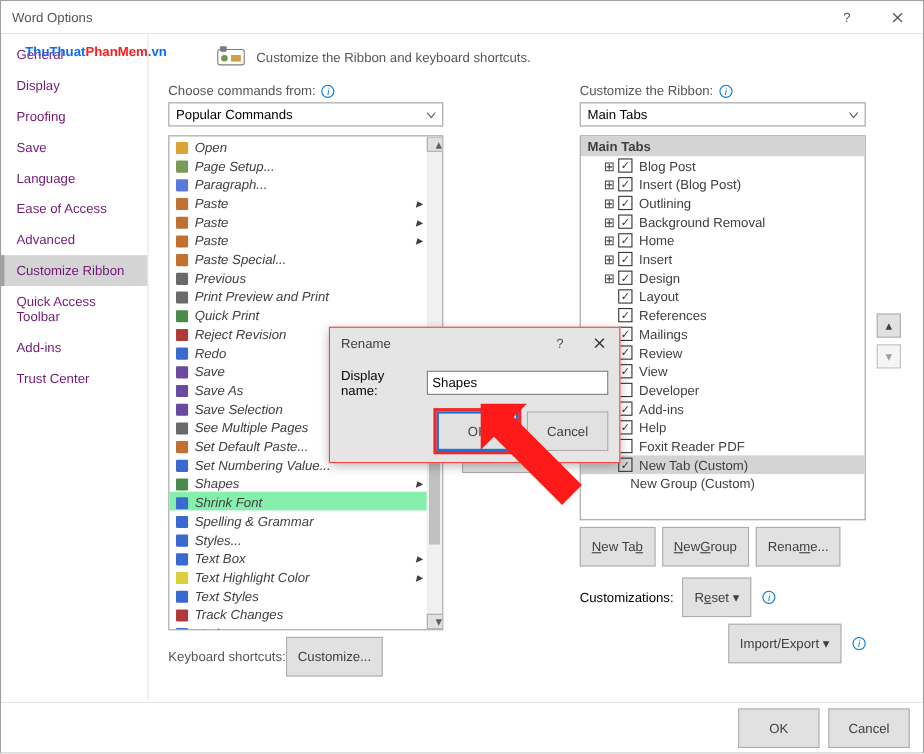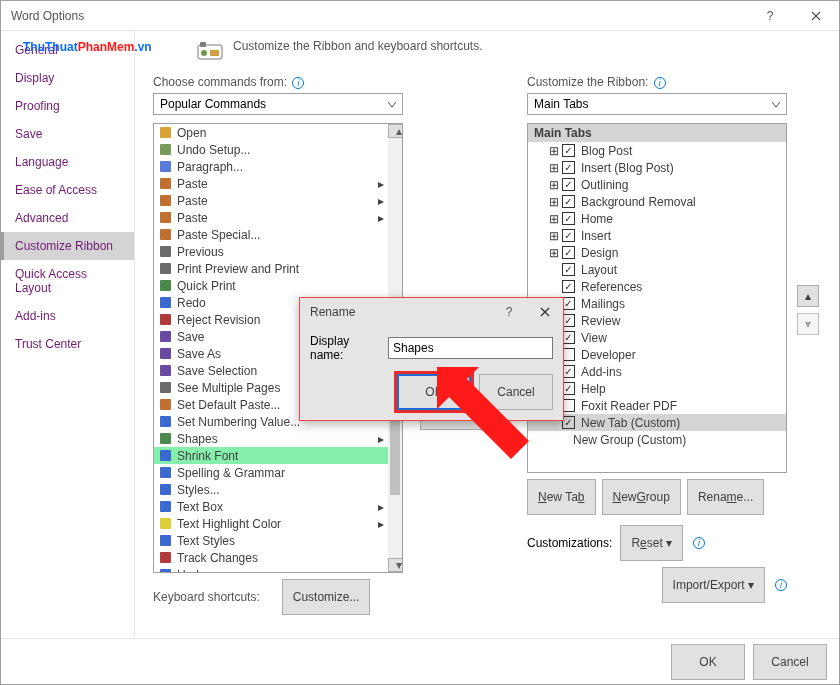--- a/index.html
+++ b/index.html
@@ -7,33 +7,33 @@
 .window { width:840px; height:685px; border:1px solid #9f9f9f; background:#fff; position:relative; }
 .titlebar { height:30px; display:flex; align-items:center; padding-left:10px; color:#555; background:#fff; border-bottom:1px solid #e5e5e5; }
 .titlebar .controls { margin-left:auto; display:flex; }
 .titlebar .controls div { width:46px; height:30px; display:flex; align-items:center; justify-content:center; color:#555; }
 .titlebar .controls div svg { width:10px; height:10px; }
 .body { display:flex; height:605px; }
 .sidebar { width:160px; border-right:1px solid #e5e5e5; padding-top:5px; }
 .sidebar-item { padding:7px 14px; color:#701a75; cursor:default; }
 .sidebar-item.selected { background:#d4d4d4; border-left:3px solid #9f9f9f; padding-left:11px; }
 .main { flex:1; padding:8px 20px 8px 18px; position:relative; }
-.header-row { display:flex; gap:10px; margin-bottom:10px; color:#555;padding-left:44px; }
+.header-row { display:flex; align-items:center; gap:10px; margin-bottom:10px; color:#555;padding-left:44px; }
 .header-row .header-icon { width:26px; height:26px; display:flex; align-items:center; justify-content:center; }
 .cols { display:flex; gap:12px; }
 .left-col { width:250px; display:flex; flex-direction:column; }
 .mid-col { width:100px; display:flex; flex-direction:column; align-items:center; justify-content:center; gap:8px; padding-top:90px; }
 .right-col { width:260px; display:flex; flex-direction:column; }
 .label-row { color:#555; margin-bottom:4px; }
 .info-icon { display:inline-flex; width:12px; height:12px; border:1px solid #0078d4; color:#0078d4; border-radius:50%; align-items:center; justify-content:center; font-size:9px; font-style:italic; margin-left:2px; vertical-align:middle; }
 .combo { border:1px solid #a0a0a0; height:22px; display:flex; align-items:center; padding:0 6px; background:#fff; margin-bottom:8px; }
 .combo .caret { margin-left:auto; }
 .listbox { border:1px solid #a0a0a0; height:450px; overflow:hidden; position:relative; background:#fff; }
 .list-inner { position:absolute; top:0; left:0; right:14px; }
-.list-item { display:flex; align-items:center; height:17px; padding-left:4px; gap:5px; color:#404040; white-space:nowrap; }
+.list-item { display:flex; align-items:flex-end; height:17px; padding-left:4px; gap:5px; color:#404040; white-space:nowrap;font-style:italic; }
 .list-item.selected { background:#86efac; }
 .list-item .icon { width:14px; height:14px; display:flex; align-items:center; justify-content:center; flex-shrink:0; }
 .list-item .sub-arrow { margin-left:auto; margin-right:4px; color:#404040; }
 .scrollbar-v { position:absolute; right:0; top:0; bottom:0; width:14px; background:#f0f0f0; display:flex; flex-direction:column; }
 .scrollbar-v .btn { height:14px; display:flex; align-items:center; justify-content:center; color:#606060; }
 .scrollbar-v .track { flex:1; position:relative; }
 .scrollbar-v .thumb { position:absolute; left:2px; right:2px; background:#c0c0c0; }
 .tree { border:1px solid #a0a0a0; height:350px; overflow:hidden; background:#fff; position:relative; }
 .tree-header { background:#d4d4d4; font-weight:bold; padding:2px 6px; color:#404040; }
 .tree-item { display:flex; align-items:center; height:17px; padding-left:6px; gap:3px; color:#404040; white-space:nowrap; }
@@ -45,21 +45,21 @@
 .btn { border:1px solid #adadad; background:#e1e1e1; padding:2px 10px; height:36px; display:inline-flex; align-items:center; justify-content:center; color:#404040; }
 .btn.disabled { color:#a0a0a0; border-color:#c0c0c0; background:#f5f5f5; }
 .btn .und { text-decoration:underline; }
 .right-side-btns { display:flex; flex-direction:column; gap:6px; margin-left:4px; }
 .right-side-btns .sq { width:22px; height:22px; padding:0; }
 .ribbon-right { display:flex; gap:6px; }
 .bottom-buttons-row { display:flex; gap:6px; margin-top:6px; }
 .customizations-row { display:flex; align-items:center; gap:8px; margin-top:10px; }
 .footer { position:absolute; bottom:0; left:0; right:0; height:46px; border-top:1px solid #e5e5e5; display:flex; align-items:center; justify-content:flex-end; padding-right:12px; gap:8px; background:#fff; }
 .footer .btn { width:74px; justify-content:center; }
-.kbd-row { margin-top:6px; display:flex; align-items:center; gap:22px; color:#555; }
+.kbd-row { margin-top:6px; display:flex; align-items:center; gap:0; color:#555; }
 .dialog-overlay { position:absolute; left:298px; top:296px; width:265px; background:#e5e5e5; border:1px solid #ef4444; box-shadow:0 3px 10px rgba(0,0,0,0.3); z-index:10; }
 .dialog-title { height:28px; display:flex; align-items:center; padding-left:10px; color:#404040; }
 .dialog-title .dcontrols { margin-left:auto; display:flex; }
 .dialog-title .dcontrols div { width:36px; height:28px; display:flex; align-items:center; justify-content:center; color:#555; }
 .dialog-body { padding:8px 10px 10px 10px; }
 .dialog-field-row { display:flex; align-items:center; gap:8px; margin-bottom:12px; }
 .dialog-field-row input { flex:1; border:1px solid #7a7a7a; height:22px; padding:0 4px; font-size:12px; }
 .dialog-btn-row { display:flex; gap:8px; justify-content:flex-end; }
 .dialog-btn-row .btn { width:74px; justify-content:center; }
 .ok-highlight { outline:3px solid #e82b2b; outline-offset:0; border:2px solid #1f6fd6; }
@@ -91,21 +91,21 @@
   <div class="body">
     <div class="sidebar" id="sidebar">
         <div class="sidebar-item">General</div>
         <div class="sidebar-item">Display</div>
         <div class="sidebar-item">Proofing</div>
         <div class="sidebar-item">Save</div>
         <div class="sidebar-item">Language</div>
         <div class="sidebar-item">Ease of Access</div>
         <div class="sidebar-item">Advanced</div>
         <div class="sidebar-item selected">Customize Ribbon</div>
-        <div class="sidebar-item">Quick Access Layout</div>
+        <div class="sidebar-item">Quick Access Toolbar</div>
         <div class="sidebar-item">Add-ins</div>
         <div class="sidebar-item">Trust Center</div>
       </div>
 
     <div class="main">
 
       <div class="header-row">
         <div class="header-icon">
           <svg width="26" height="22" viewBox="0 0 26 22">
               <rect x="1" y="4" width="24" height="14" rx="2" fill="none" stroke="#7a7a7a"></rect>
@@ -141,21 +141,21 @@
                     </svg>
                   </span>
                   <span>Open</span>
                 </div>
                 <div class="list-item">
                   <span class="icon">
                     <svg width="13" height="13">
                       <rect x="1" y="1" width="11" height="11" rx="1" fill="#7a9a5a"></rect>
                     </svg>
                   </span>
-                  <span>Undo Setup...</span>
+                  <span>Page Setup...</span>
                 </div>
                 <div class="list-item">
                   <span class="icon">
                     <svg width="13" height="13">
                       <rect x="1" y="1" width="11" height="11" rx="1" fill="#5a7ad9"></rect>
                     </svg>
                   </span>
                   <span>Paragraph...</span>
                 </div>
                 <div class="list-item">
@@ -213,32 +213,32 @@
                   <span class="icon">
                     <svg width="13" height="13">
                       <rect x="1" y="1" width="11" height="11" rx="1" fill="#4a8a4a"></rect>
                     </svg>
                   </span>
                   <span>Quick Print</span>
                 </div>
                 <div class="list-item">
                   <span class="icon">
                     <svg width="13" height="13">
+                      <rect x="1" y="1" width="11" height="11" rx="1" fill="#b03a3a"></rect>
+                    </svg>
+                  </span>
+                  <span>Reject Revision</span>
+                </div>
+                <div class="list-item">
+                  <span class="icon">
+                    <svg width="13" height="13">
                       <rect x="1" y="1" width="11" height="11" rx="1" fill="#3a6ad0"></rect>
                     </svg>
                   </span>
                   <span>Redo</span>
-                </div>
-                <div class="list-item">
-                  <span class="icon">
-                    <svg width="13" height="13">
-                      <rect x="1" y="1" width="11" height="11" rx="1" fill="#b03a3a"></rect>
-                    </svg>
-                  </span>
-                  <span>Reject Revision</span>
                 </div>
                 <div class="list-item">
                   <span class="icon">
                     <svg width="13" height="13">
                       <rect x="1" y="1" width="11" height="11" rx="1" fill="#6a4aa0"></rect>
                     </svg>
                   </span>
                   <span>Save</span>
                 </div>
                 <div class="list-item">

